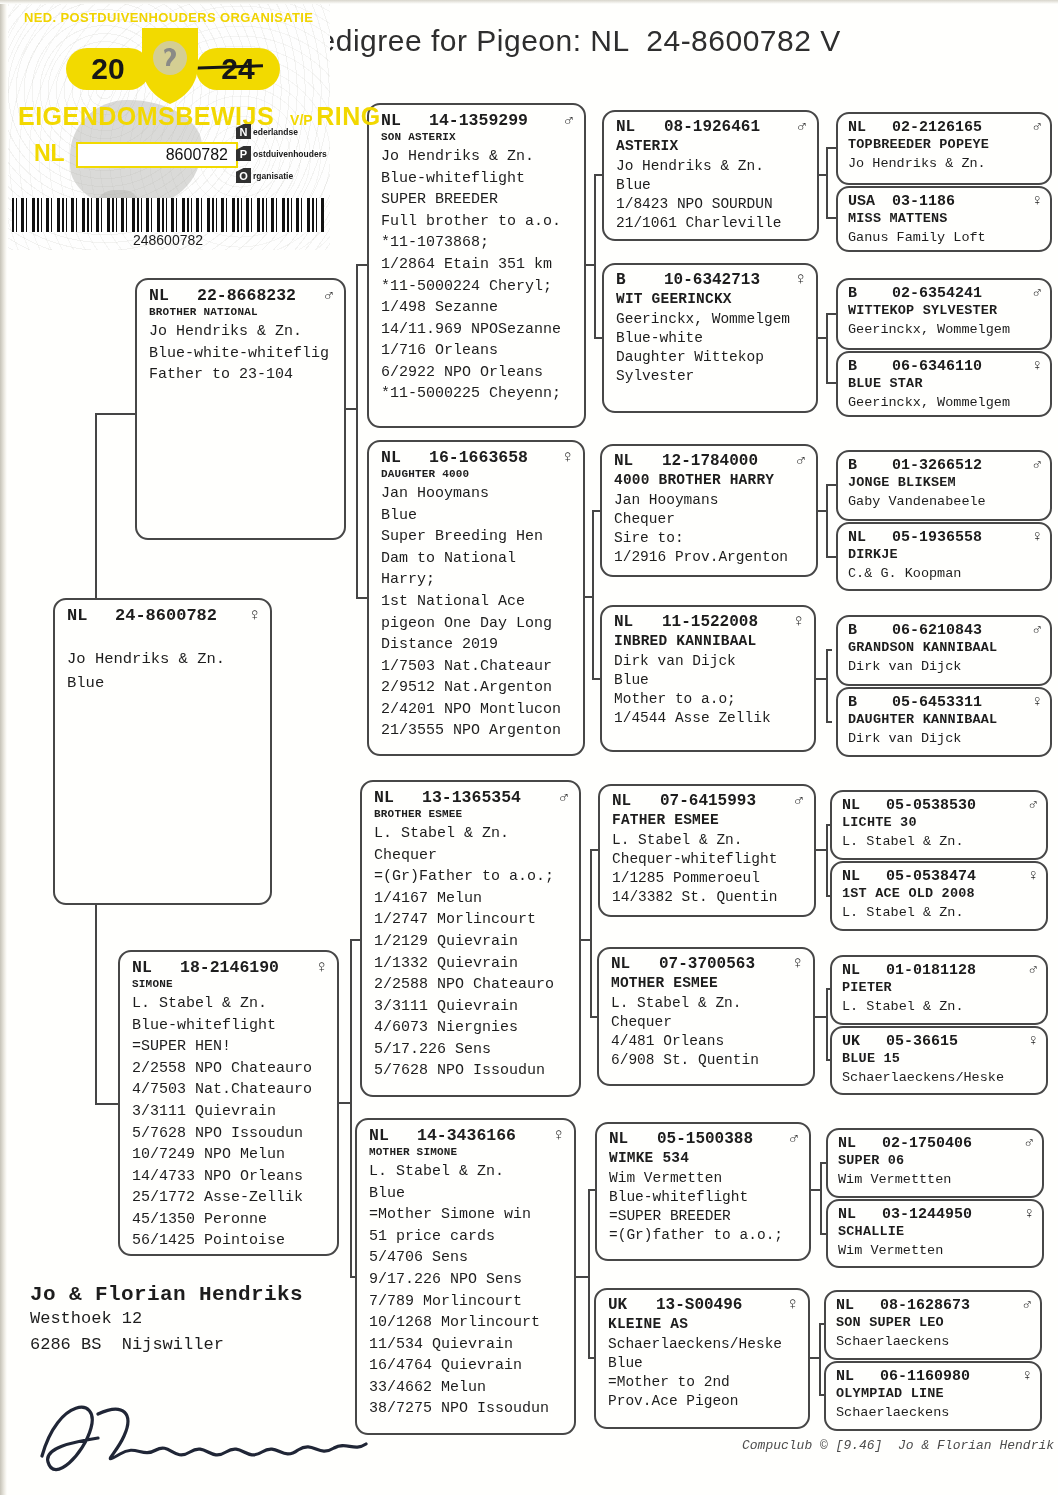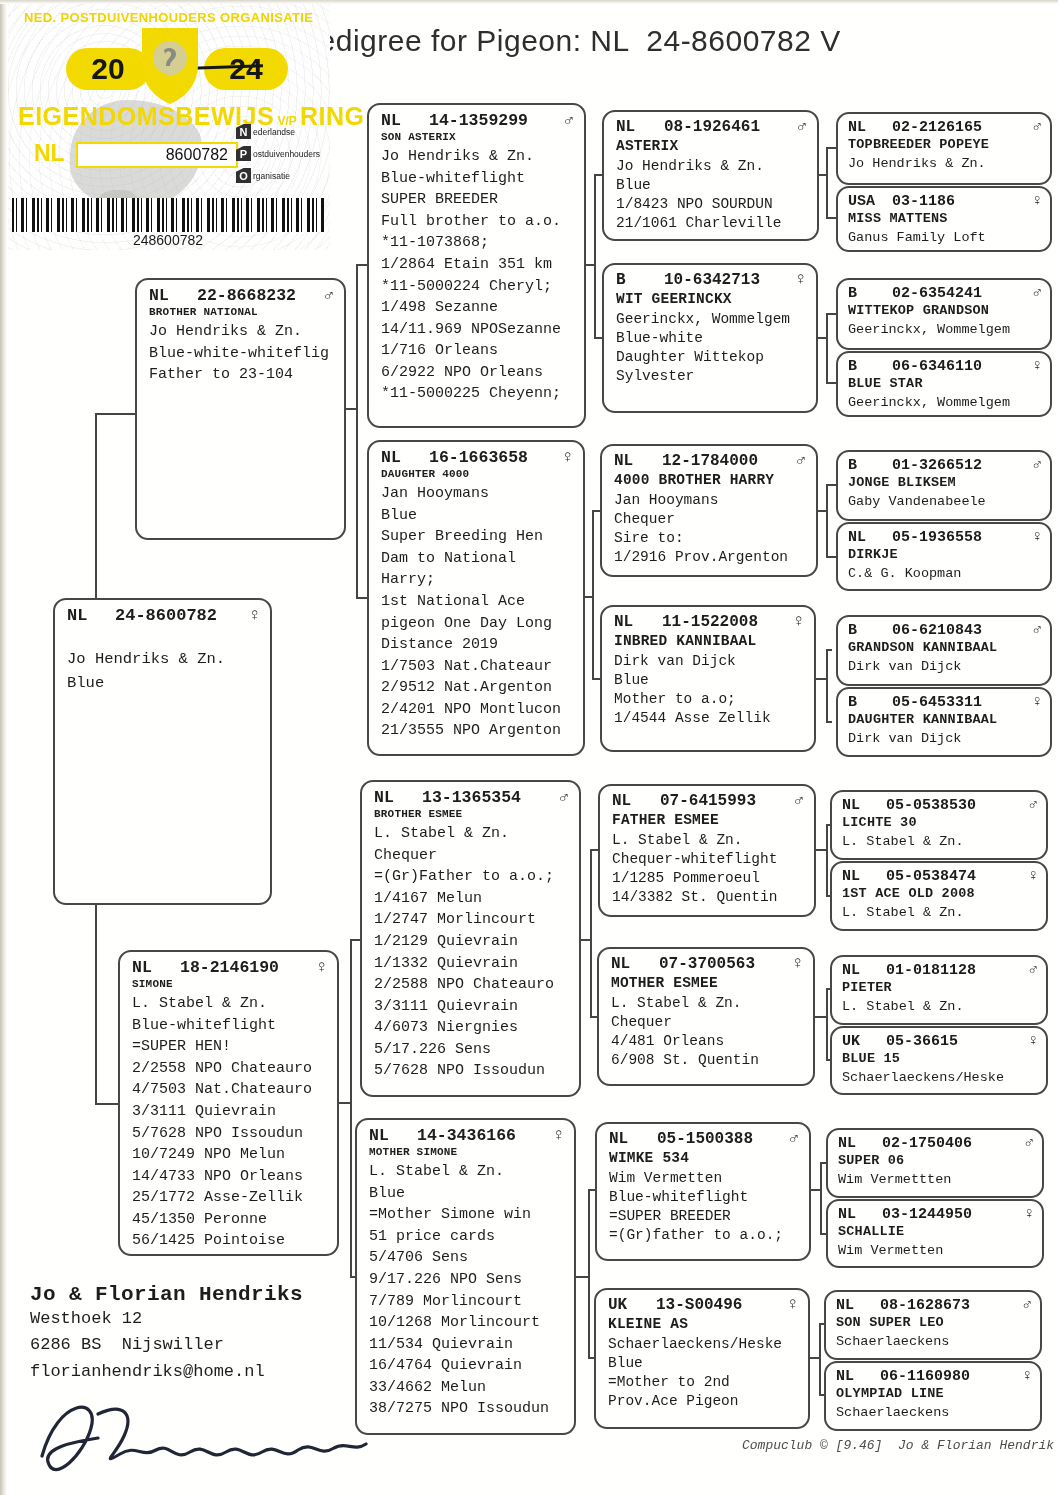--- a/index.html
+++ b/index.html
@@ -21,41 +21,41 @@
              repeating-radial-gradient(circle at 30% 35%,rgba(170,170,160,.14) 0 1px,transparent 1px 8px),
              repeating-radial-gradient(circle at 72% 62%,rgba(170,170,160,.11) 0 1px,transparent 1px 10px),
              #fefefe;
            font-family:"Liberation Sans","DejaVu Sans",sans-serif;}
   .st-org{position:absolute;left:16px;top:6px;width:300px;font-weight:bold;font-size:13.5px;
           color:#f0d300;letter-spacing:.4px;white-space:pre;transform:scaleX(.96);transform-origin:left;}
   .pill{position:absolute;width:84px;height:42px;background:#f2da00;border-radius:22px;
         display:flex;align-items:center;justify-content:center;
         font-weight:bold;font-size:30px;color:#171717;}
   .pill20{left:58px;top:44px;}
-  .pill24{left:196px;top:44px;}
+  .pill24{left:188px;top:44px;}
   .strike24{position:absolute;left:155px;top:62px;width:100px;height:3px;background:#151515;
             transform:rotate(-2deg);}
   .shield{position:absolute;left:128px;top:20px;}
   .map-blob{position:absolute;left:62px;top:96px;width:132px;height:108px;background:#b5b5b2;
             opacity:.5;border-radius:46% 60% 52% 48%/55% 45% 60% 42%;}
   .map-blob2{position:absolute;left:88px;top:186px;width:42px;height:34px;background:#b5b5b2;
              opacity:.5;border-radius:50% 40% 60% 50%;}
   .st-eig{position:absolute;left:10px;top:98px;color:#f2d800;font-weight:bold;white-space:pre;}
   .st-eig .big{font-size:25px;letter-spacing:.5px;}
-  .st-eig .small{font-size:12px;}
+  .st-eig .small{font-size:14px;margin-left:12px;}
   .st-nl{position:absolute;left:26px;top:136px;color:#f2d800;font-weight:bold;font-size:23px;}
   .st-ringbox{position:absolute;left:68px;top:138px;width:162px;height:26px;background:#fff;
               border:2px solid #f2da00;display:flex;align-items:center;justify-content:flex-end;
               padding-right:8px;box-sizing:border-box;font-size:16px;color:#111;}
   .npo{position:absolute;left:228px;top:120px;width:92px;}
   .npo-row{display:flex;align-items:center;margin-bottom:7px;}
   .npo-sq{width:15px;height:15px;background:#303030;color:#fff;font-weight:bold;font-size:11px;
           display:flex;align-items:center;justify-content:center;margin-right:2px;
           clip-path:polygon(0 25%,50% 0,100% 0,100% 100%,0 100%);}
-  .npo-word{font-size:8.5px;color:#1a1a1a;font-weight:normal;}
+  .npo-word{font-size:8.5px;color:#1a1a1a;font-weight:bold;}
   .barcode{position:absolute;left:4px;top:194px;width:312px;height:34px;
            background:repeating-linear-gradient(90deg,
              #111 0 2px,#fff 2px 4px,#111 4px 5px,#fff 5px 9px,
              #111 9px 12px,#fff 12px 14px,#111 14px 15px,#fff 15px 20px,
              #111 20px 23px,#fff 23px 25px);}
   .barcode-num{position:absolute;left:4px;top:228px;width:312px;text-align:center;
                font-size:14px;color:#1a1a1a;font-family:"Liberation Sans",sans-serif;}
 
   
   .ln{position:absolute;background:#454545;z-index:1;}
@@ -361,21 +361,21 @@
     <div class="bname">TOPBREEDER POPEYE</div>
     <div class="bdet">Jo Hendriks &amp; Zn.</div>
   </div>
   <div class="pbox g5" style="left:836px;top:186px;width:216px;height:66px">
     <div class="ring-row"><span class="cc">USA</span><span class="rn">03-1186</span><span class="sex">♀</span></div>
     <div class="bname">MISS MATTENS</div>
     <div class="bdet">Ganus Family Loft</div>
   </div>
   <div class="pbox g5" style="left:836px;top:278px;width:216px;height:72px">
     <div class="ring-row"><span class="cc">B</span><span class="rn">02-6354241</span><span class="sex">♂</span></div>
-    <div class="bname">WITTEKOP GRANDSON</div>
+    <div class="bname">WITTEKOP SYLVESTER</div>
     <div class="bdet">Geerinckx, Wommelgem</div>
   </div>
   <div class="pbox g5" style="left:836px;top:351px;width:216px;height:66px">
     <div class="ring-row"><span class="cc">B</span><span class="rn">06-6346110</span><span class="sex">♀</span></div>
     <div class="bname">BLUE STAR</div>
     <div class="bdet">Geerinckx, Wommelgem</div>
   </div>
   <div class="pbox g5" style="left:836px;top:450px;width:216px;height:71px">
     <div class="ring-row"><span class="cc">B</span><span class="rn">01-3266512</span><span class="sex">♂</span></div>
     <div class="bname">JONGE BLIKSEM</div>
@@ -434,21 +434,20 @@
   <div class="pbox g5" style="left:824px;top:1361px;width:218px;height:70px">
     <div class="ring-row"><span class="cc">NL</span><span class="rn">06-1160980</span><span class="sex">♀</span></div>
     <div class="bname">OLYMPIAD LINE</div>
     <div class="bdet">Schaerlaeckens</div>
   </div>
 
   <div class="owner">
     <div class="owner-name">Jo &amp; Florian Hendriks</div>
     <div class="owner-line">Westhoek 12</div>
     <div class="owner-line">6286 BS  Nijswiller</div>
-    <div class="owner-line">florianhendriks@home.nl</div>
   </div>
 
   <div class="signature">
     <svg width="350" height="95" viewBox="0 0 350 95">
       <path d="M14 64 C 30 6, 72 4, 63 36 C 56 62, 26 92, 20 70 C 16 56, 44 50, 70 46
                M70 22 C 96 10, 106 22, 96 44 C 88 62, 72 74, 92 62 C 108 52, 114 66, 128 58
                C 142 50, 146 70, 162 60 C 178 50, 182 70, 198 60 C 214 50, 218 70, 234 60
                C 250 50, 254 70, 270 58 C 286 48, 290 66, 306 56 C 318 49, 326 60, 338 52" fill="none" stroke="#202636" stroke-width="3.2" stroke-linecap="round"></path>
     </svg>
   </div>

